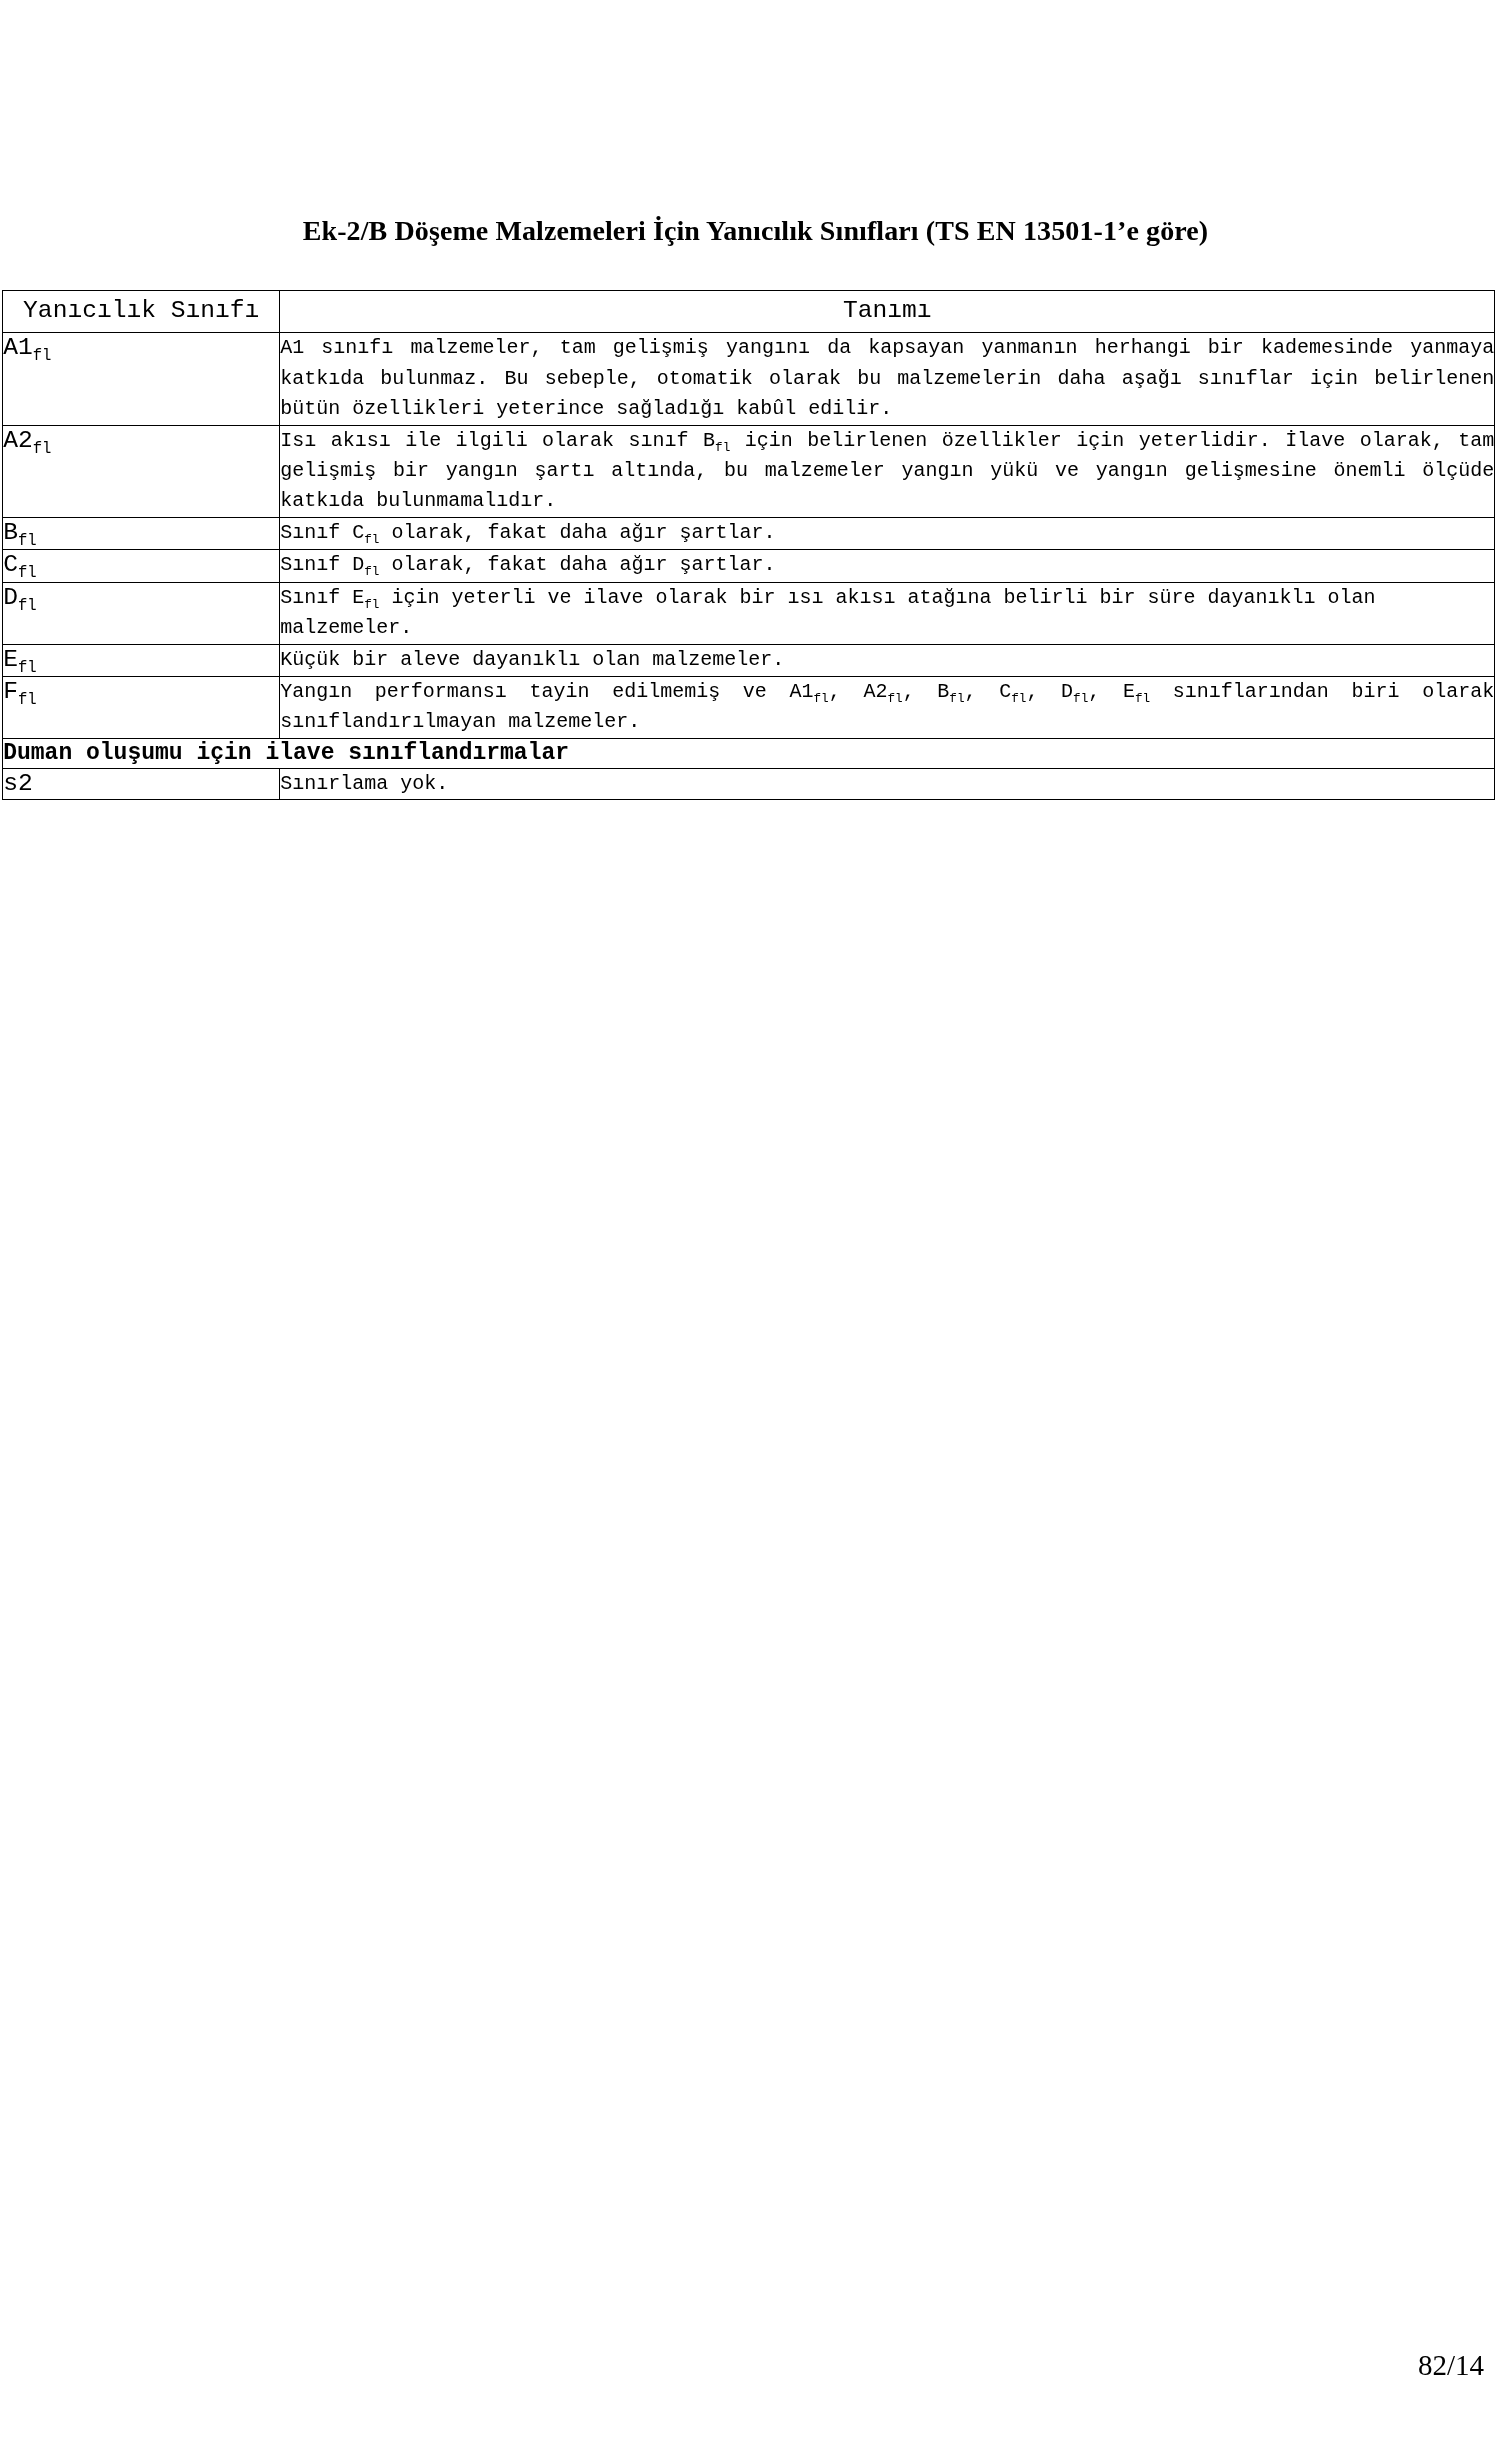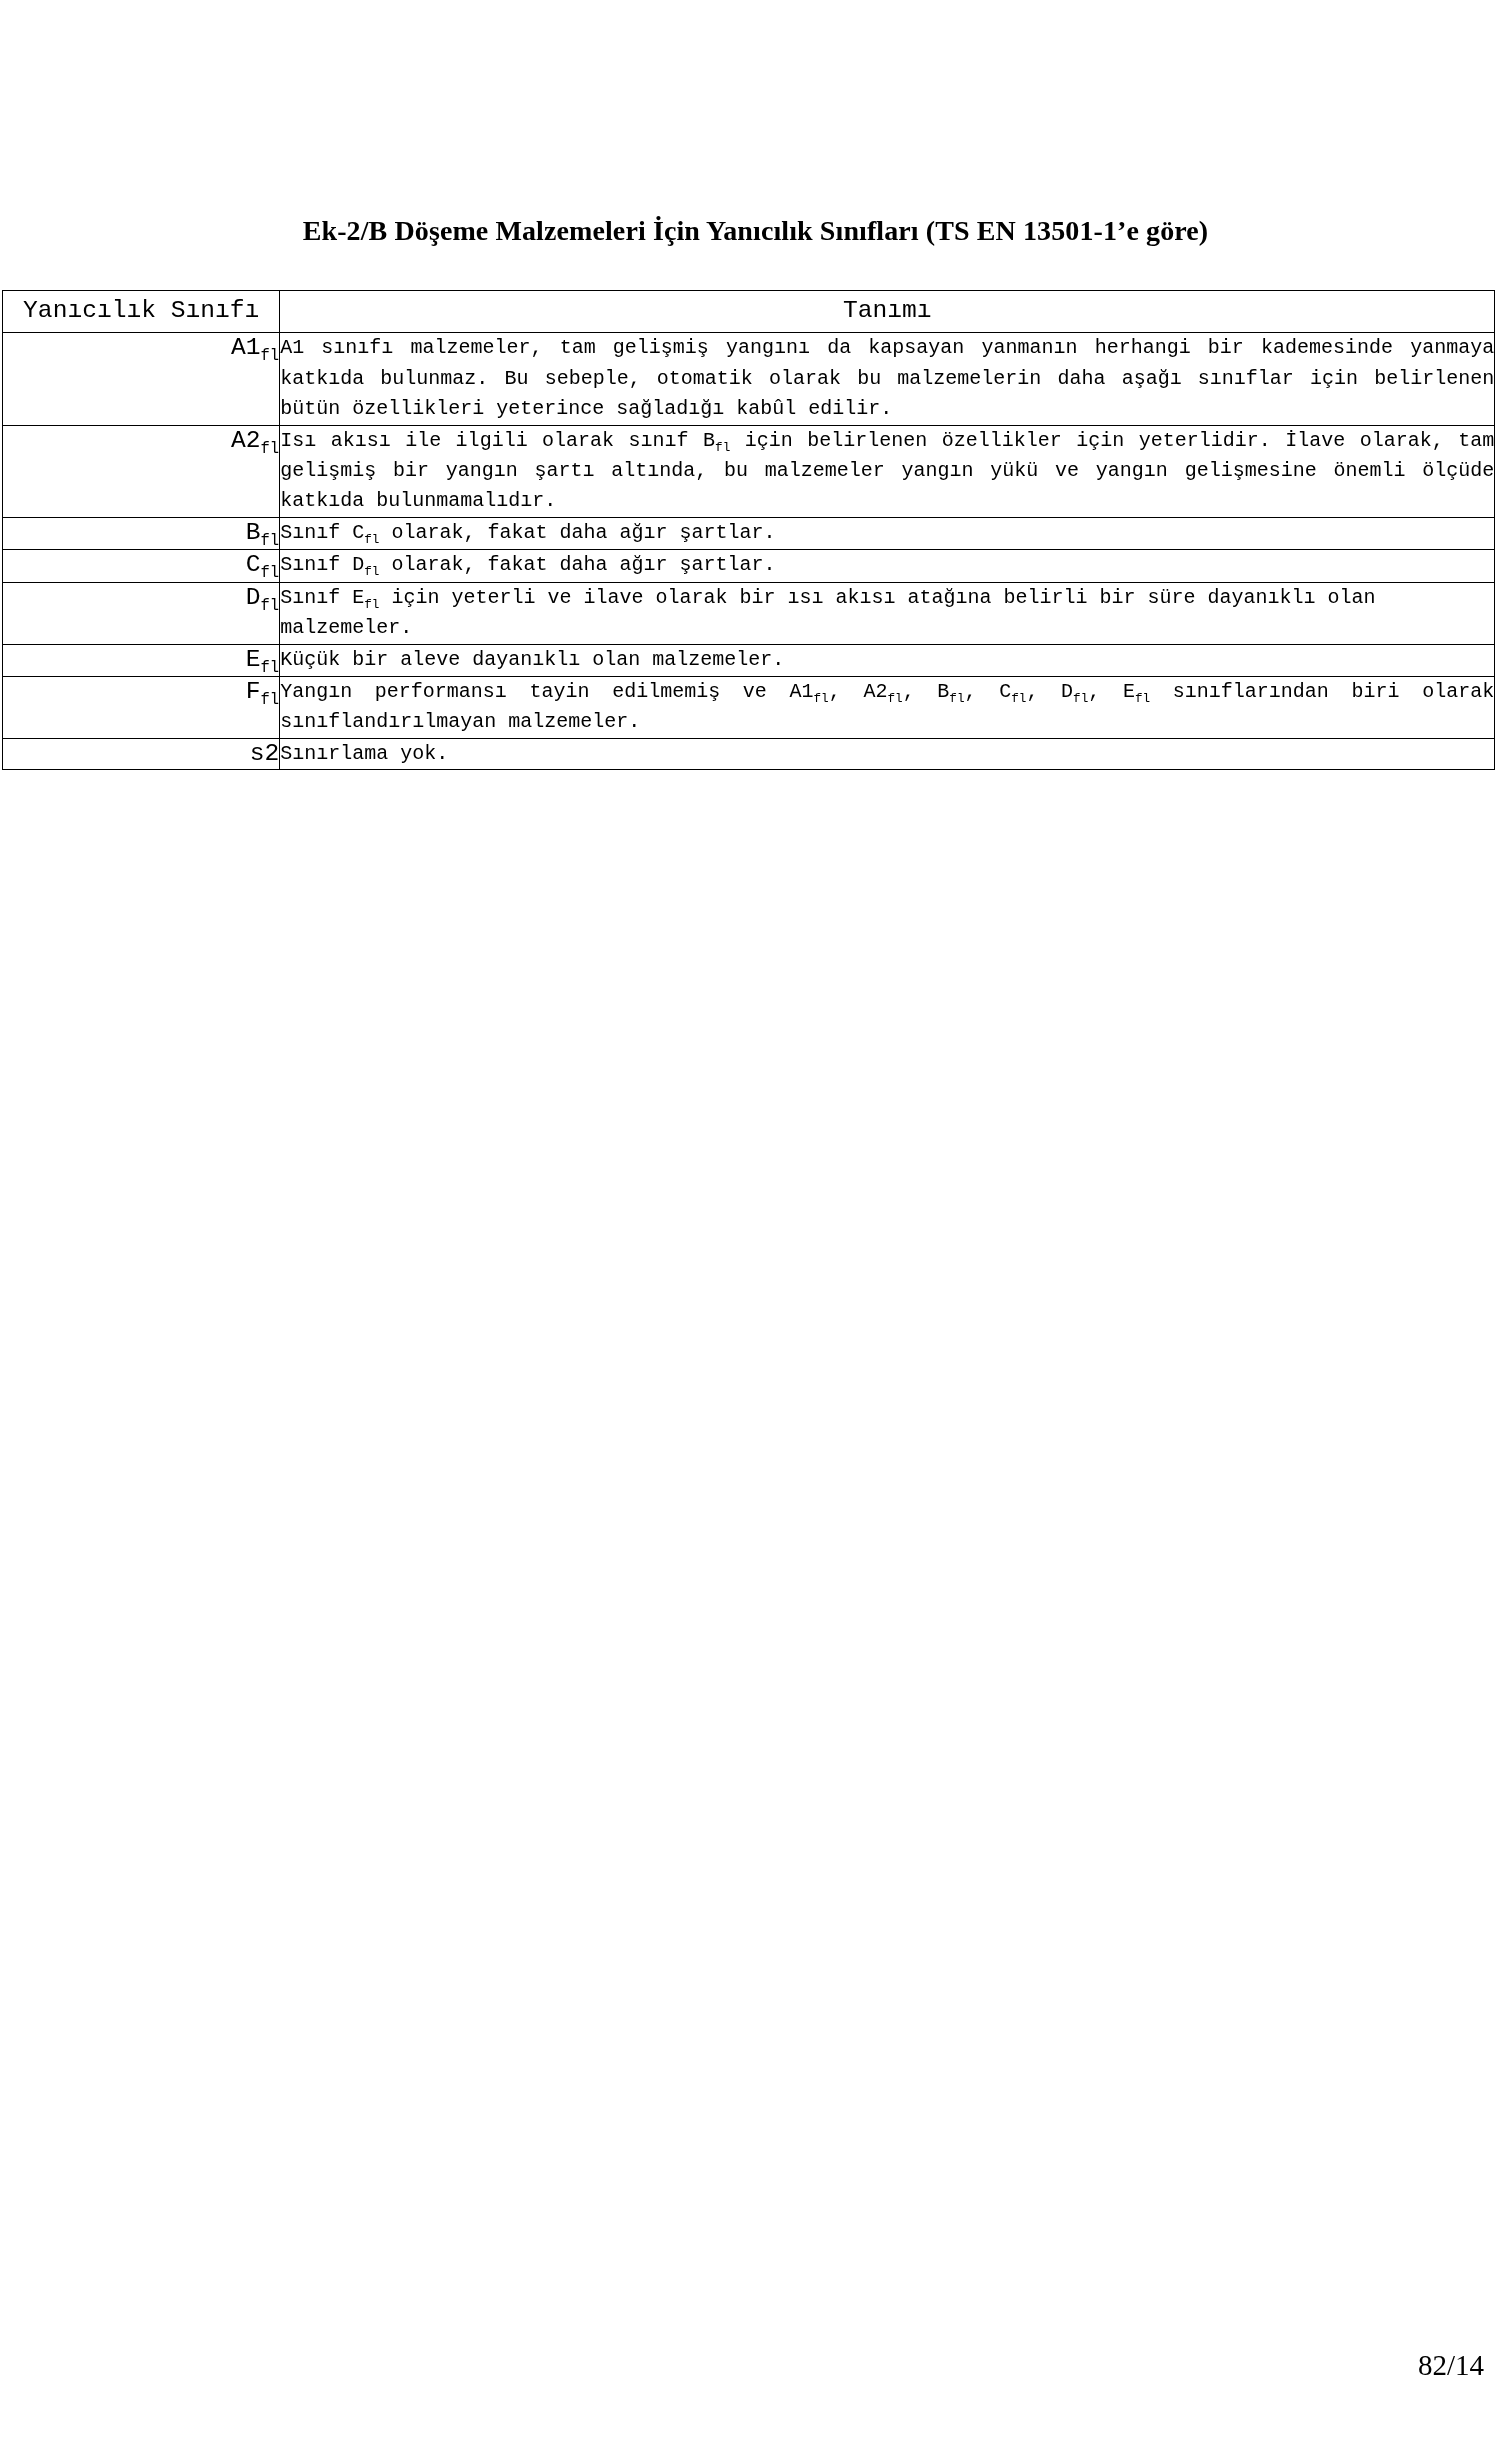--- a/index.html
+++ b/index.html
@@ -53,21 +53,21 @@
     border: 1.5px solid #000000;
     vertical-align: top;
     padding: 0;
     font-family: Liberation Mono, monospace;
   }
   col.c-code { width: 277px; }
   col.c-desc { width: 1215px; }
 
   
   .code-cell {
-    text-align: right;
+    text-align: left;
     font-size: 24.6px;
     line-height: 1.22;
     padding: 4.5px 3px 6px 3px;
     white-space: nowrap;
   }
   .code-cell .sub {
     font-size: 15.6px;
     vertical-align: sub;
     line-height: 1;
   }
@@ -165,20 +165,23 @@
         <tr>
           <td class="code-cell"><span>E</span><span class="sub">fl</span></td>
           <td class="desc-cell nojust"><span>Küçük bir aleve dayanıklı olan malzemeler.</span></td>
         </tr>
 
         <tr>
           <td class="code-cell"><span>F</span><span class="sub">fl</span></td>
           <td class="desc-cell"><span>Yangın performansı tayin edilmemiş ve A1</span><span class="sub">fl</span><span>, A2</span><span class="sub">fl</span><span>, B</span><span class="sub">fl</span><span>, C</span><span class="sub">fl</span><span>, D</span><span class="sub">fl</span><span>, E</span><span class="sub">fl</span><span> sınıflarından biri olarak sınıflandırılmayan malzemeler.</span></td>
         </tr>
 
+        <tr>
+          <td class="band-cell" colspan="2">Duman oluşumu için ilave sınıflandırmalar</td>
+        </tr>
 
         <tr>
           <td class="code-cell"><span>s2</span></td>
           <td class="desc-cell nojust">Sınırlama yok.</td>
         </tr>
 
 
       </tbody>
     </table>
   </div>

